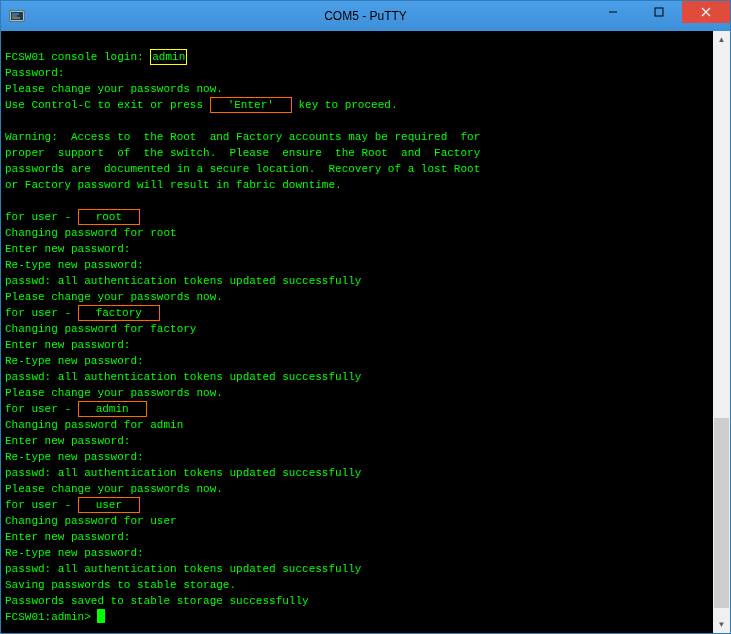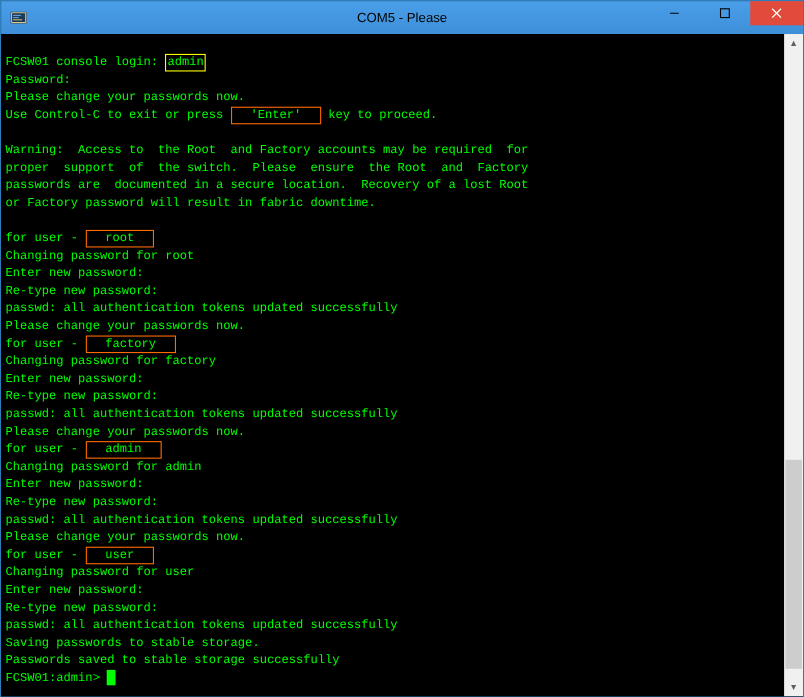--- a/index.html
+++ b/index.html
@@ -150,21 +150,21 @@
       <span class="titlebar-icon">
         <svg width="16" height="16" viewBox="0 0 16 16">
           <rect x="1" y="3" width="14" height="10" fill="#ffe699" stroke="#333" stroke-width="0.5"></rect>
           <rect x="2" y="4" width="12" height="8" fill="#1a3a5c"></rect>
           <line x1="3" y1="6" x2="10" y2="6" stroke="#7fb8e8" stroke-width="0.8"></line>
           <line x1="3" y1="8" x2="8" y2="8" stroke="#7fb8e8" stroke-width="0.8"></line>
           <line x1="3" y1="10" x2="11" y2="10" stroke="#f8d868" stroke-width="0.8"></line>
         </svg>
       </span>
     </div>
-    <div class="titlebar-center">COM5 - Please</div>
+    <div class="titlebar-center">COM5 - PuTTY</div>
     <div class="window-controls">
       <div class="window-btn minimize">
         <svg width="10" height="10" viewBox="0 0 10 10">
             <line x1="1" y1="5" x2="9" y2="5" stroke="#000" stroke-width="1"></line>
           </svg>
       </div>
       <div class="window-btn maximize">
         <svg width="10" height="10" viewBox="0 0 10 10">
             <rect x="1" y="1" width="8" height="8" fill="none" stroke="#000" stroke-width="1"></rect>
           </svg>

